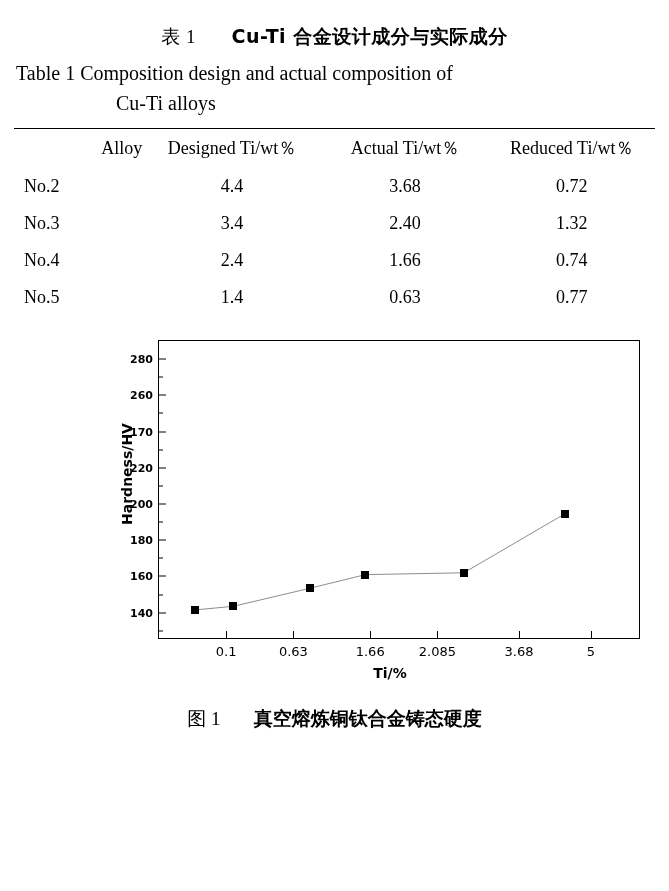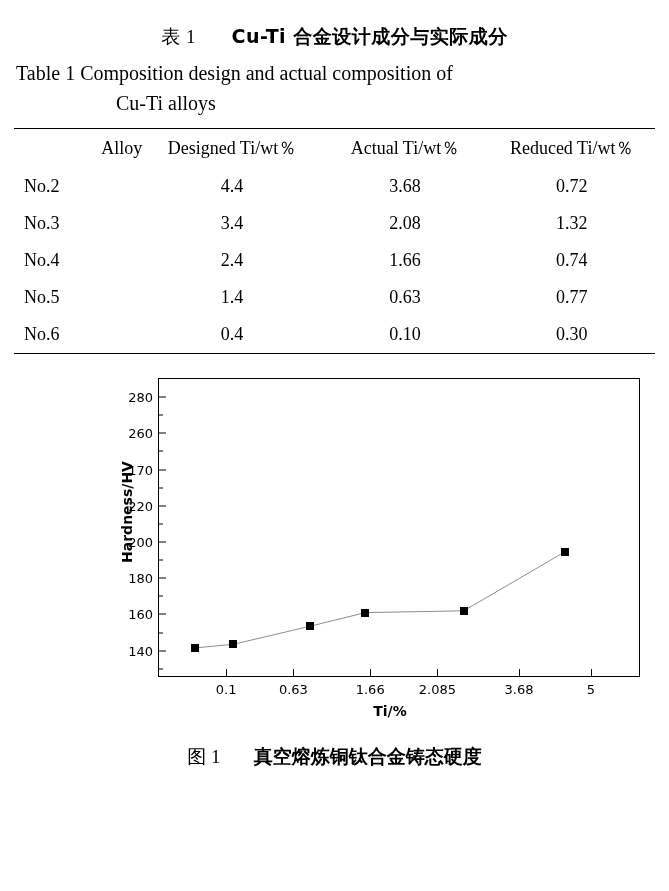--- a/index.html
+++ b/index.html
@@ -122,22 +122,23 @@
     bottom: 6px;
     font-family: "DejaVu Sans", sans-serif;
     font-weight: bold;
     font-size: 14px;
   }
   .ytick {
     position: absolute;
     right: calc(100% + 6px);
     transform: translateY(-50%);
     font-family: "DejaVu Sans", sans-serif;
-    font-size: 13px;
+    font-size: 11px;
     white-space: nowrap;
+    font-weight: bold;
   }
   .ytick-mark {
     position: absolute;
     left: 0;
     width: 7px;
     height: 0;
     border-top: 1.2px solid #000;
     transform: translateY(-50%);
   }
   .ytick-mark.minor {
@@ -224,40 +225,34 @@
     <tbody>
       <tr>
         <td class="first">No.2</td>
         <td>4.4</td>
         <td>3.68</td>
         <td>0.72</td>
       </tr>
       <tr>
         <td class="first">No.3</td>
         <td>3.4</td>
-        <td>2.08</td>
+        <td>2.40</td>
         <td>1.32</td>
       </tr>
       <tr>
         <td class="first">No.4</td>
         <td>2.4</td>
         <td>1.66</td>
         <td>0.74</td>
       </tr>
       <tr>
         <td class="first">No.5</td>
         <td>1.4</td>
         <td>0.63</td>
         <td>0.77</td>
-      </tr>
-      <tr class="rule-bot">
-        <td class="first">No.6</td>
-        <td>0.4</td>
-        <td>0.10</td>
-        <td>0.30</td>
       </tr>
     </tbody>
   </table>
 
   <div class="figure-wrap">
     <div class="plot-outer">
       <div class="ylabel">Hardness/HV</div>
       <div class="xlabel">Ti/%</div>
       <div class="plot-frame" id="plot-frame">
         <svg class="series" id="series-svg" preserveAspectRatio="none" viewBox="0 0 100 100">

